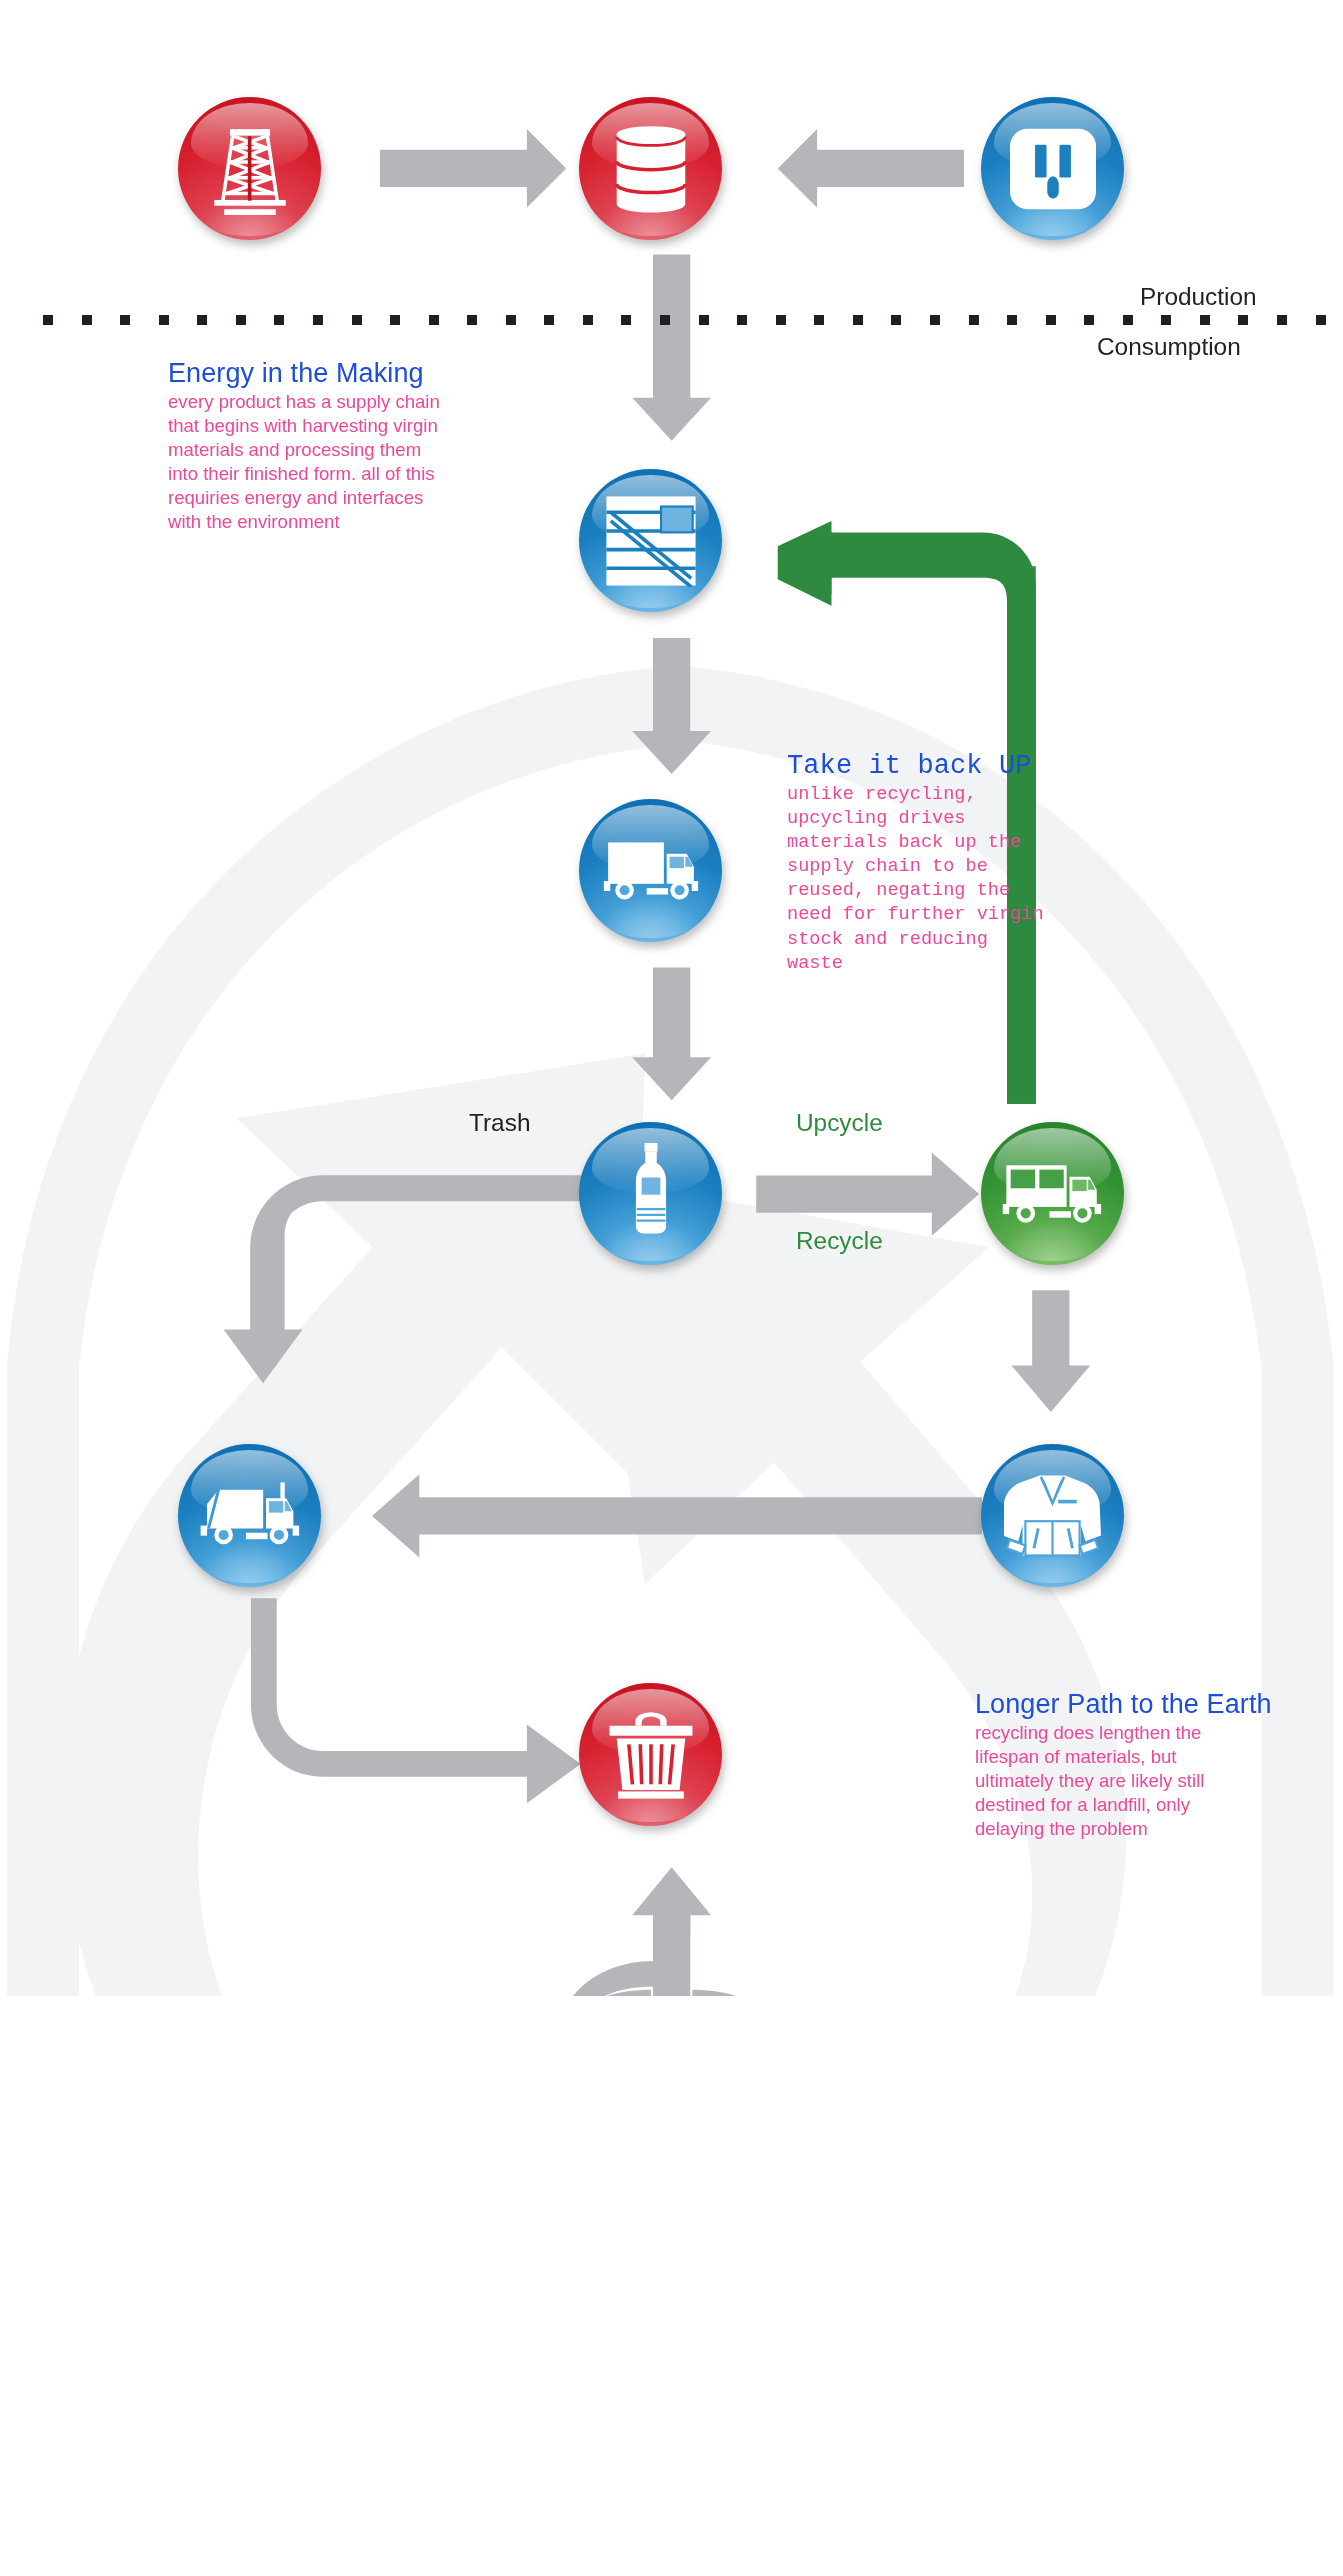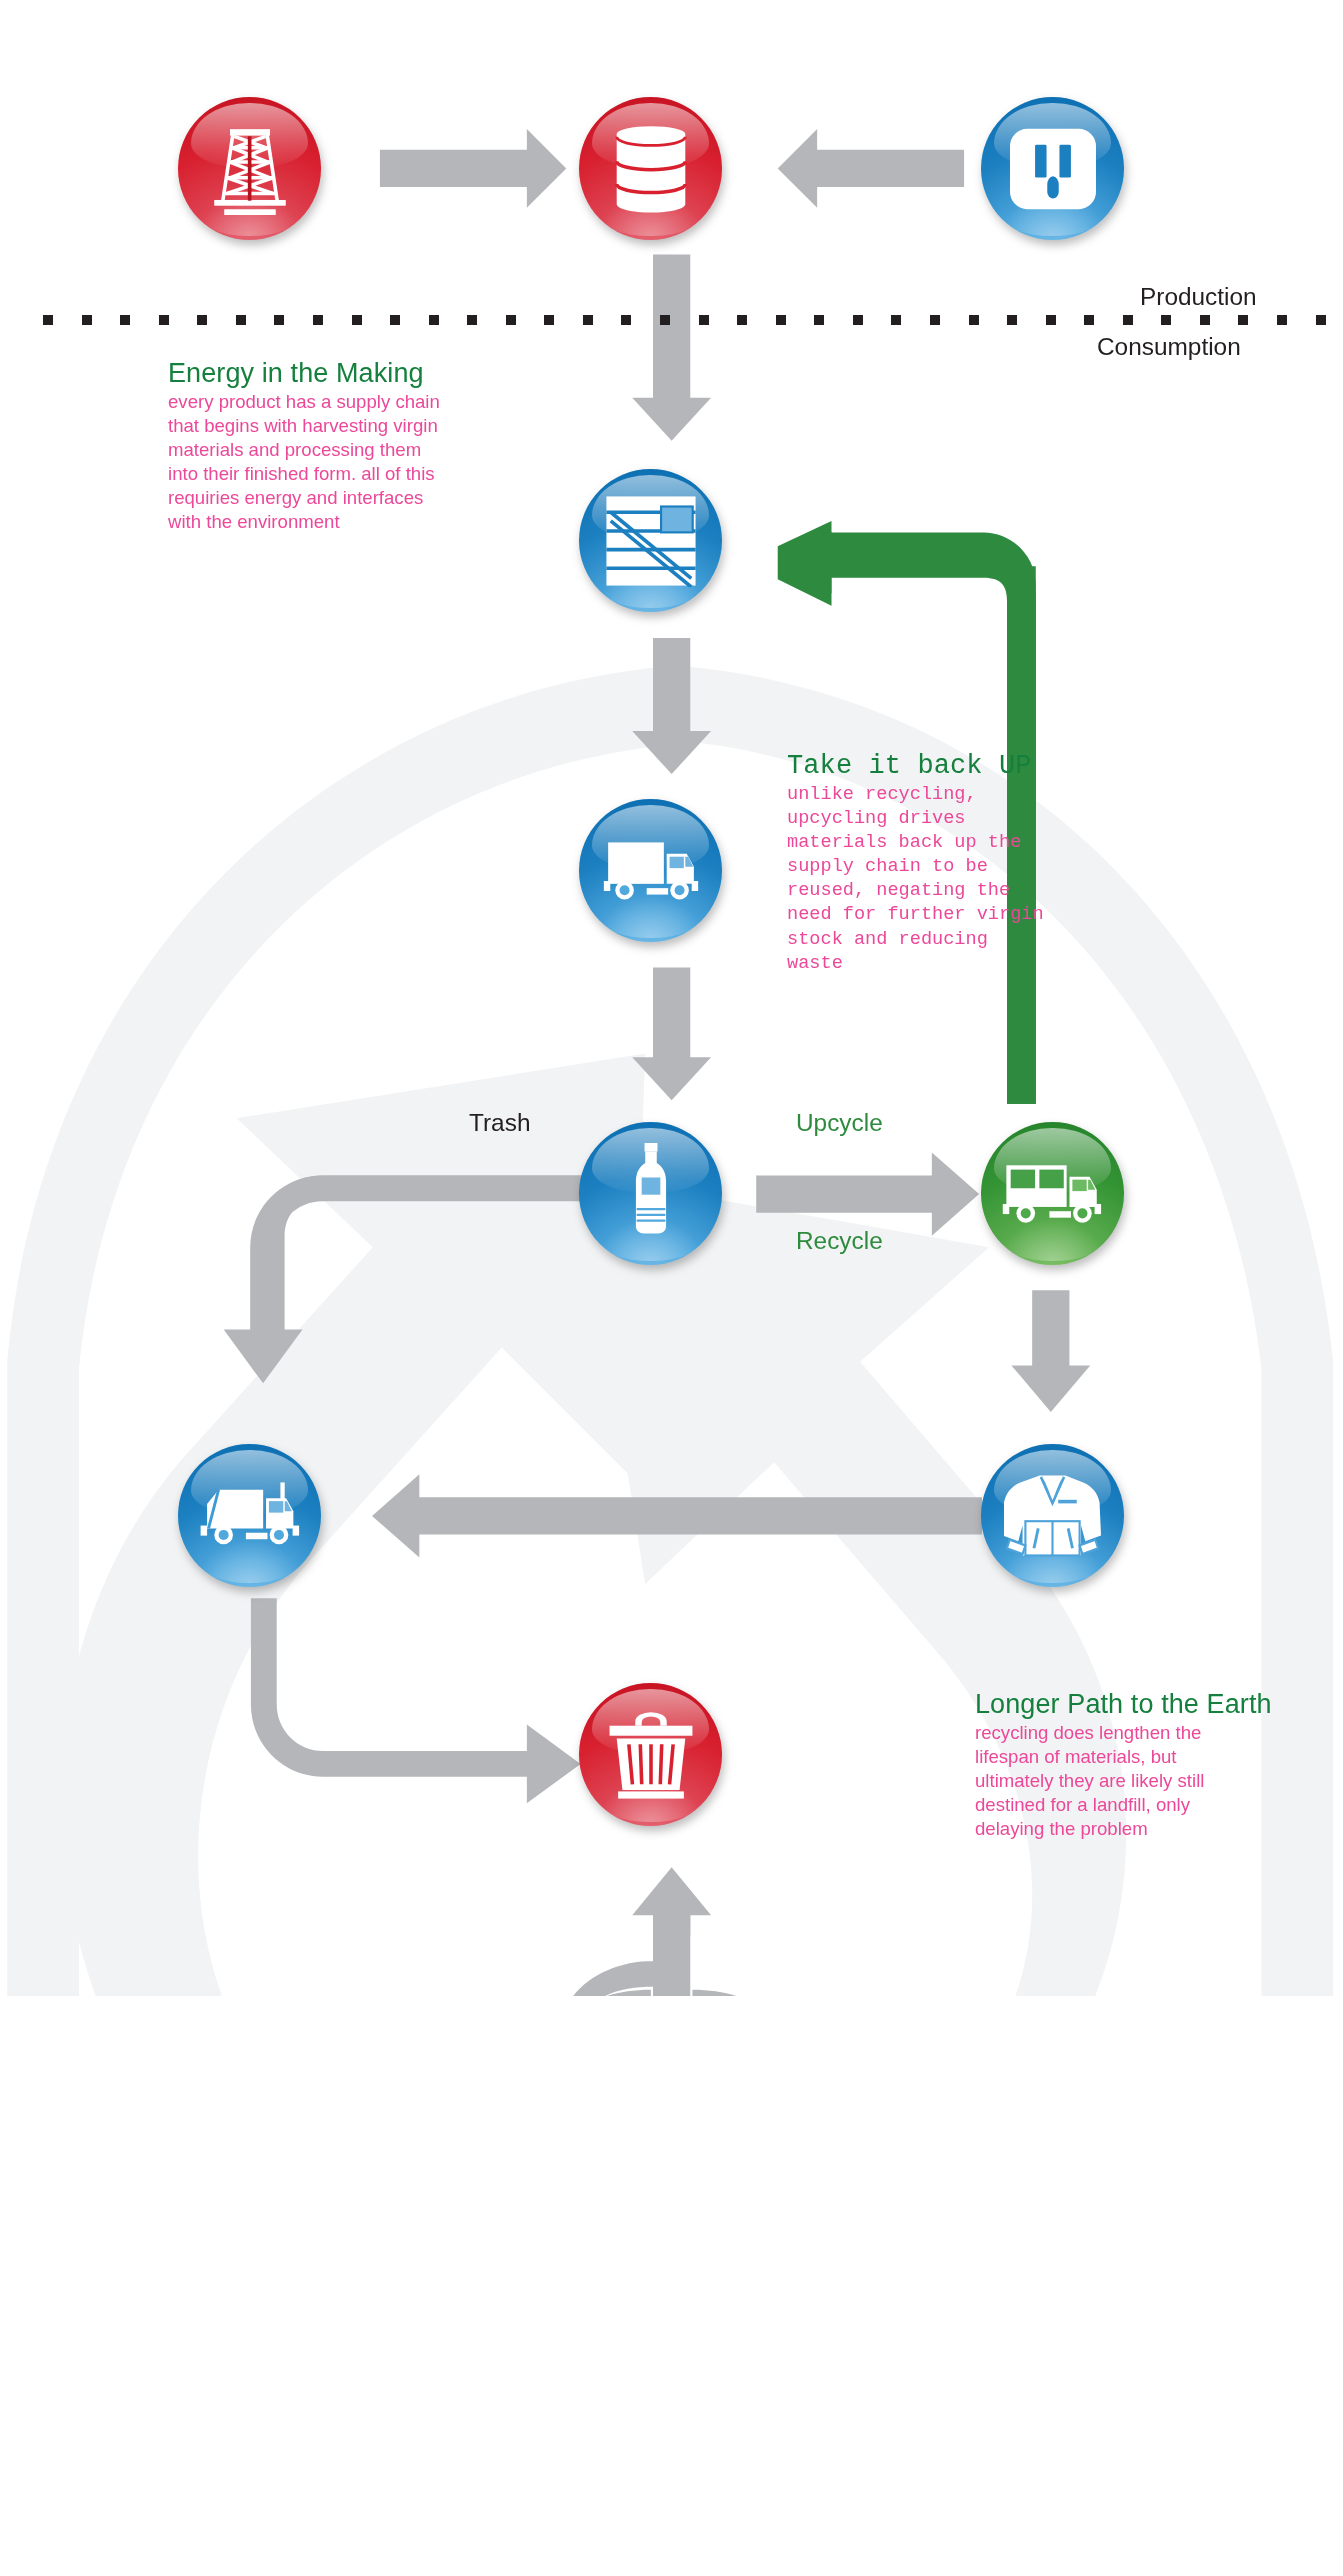--- a/index.html
+++ b/index.html
@@ -29,21 +29,21 @@
     left: 0; top: 0;
     width: 1344px; height: 2576px;
   }
   .txtblock {
     position: absolute;
     color: #2e8b3d;
   }
   .txtblock .t-head {
     font-size: 27px;
     line-height: 1.12;
-    color: #15803d;
+    color: #1d4ed8;
     margin: 0 0 1.4px 0;
     font-weight: 400;
     letter-spacing: 0.1px;
   }
   .txtblock .t-body {
     font-size: 18.6px;
     line-height: 1.30;
     color: #ec4899;
     margin: 0;
     white-space: pre-line;

